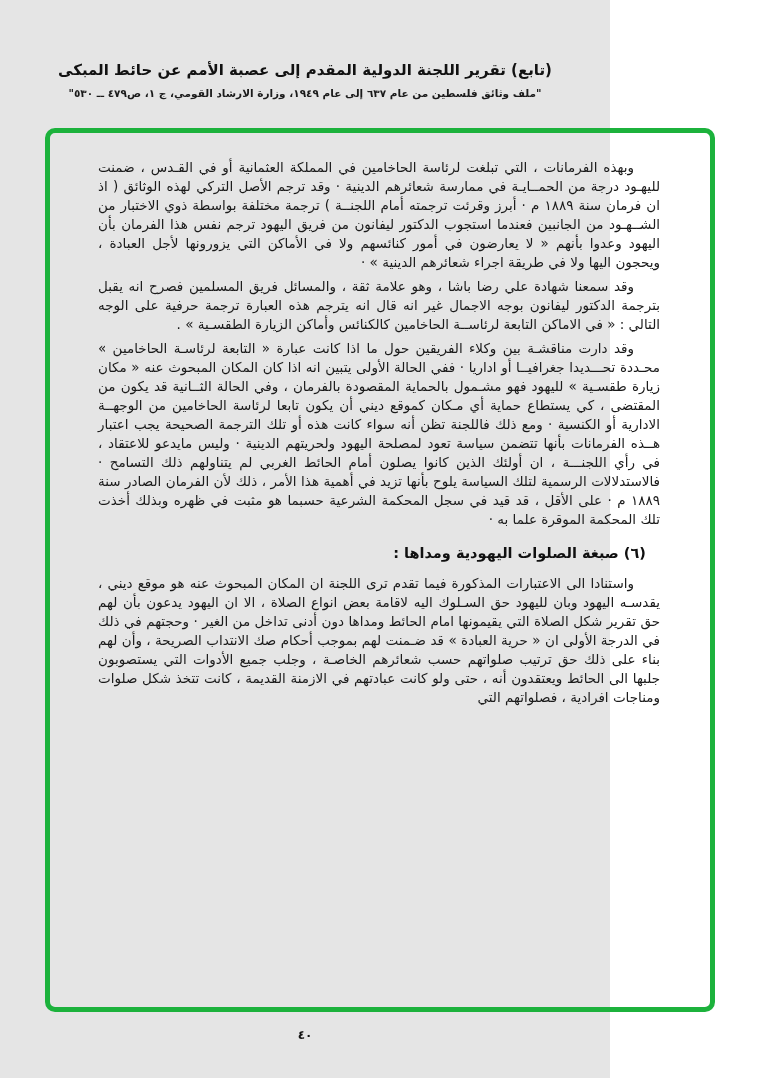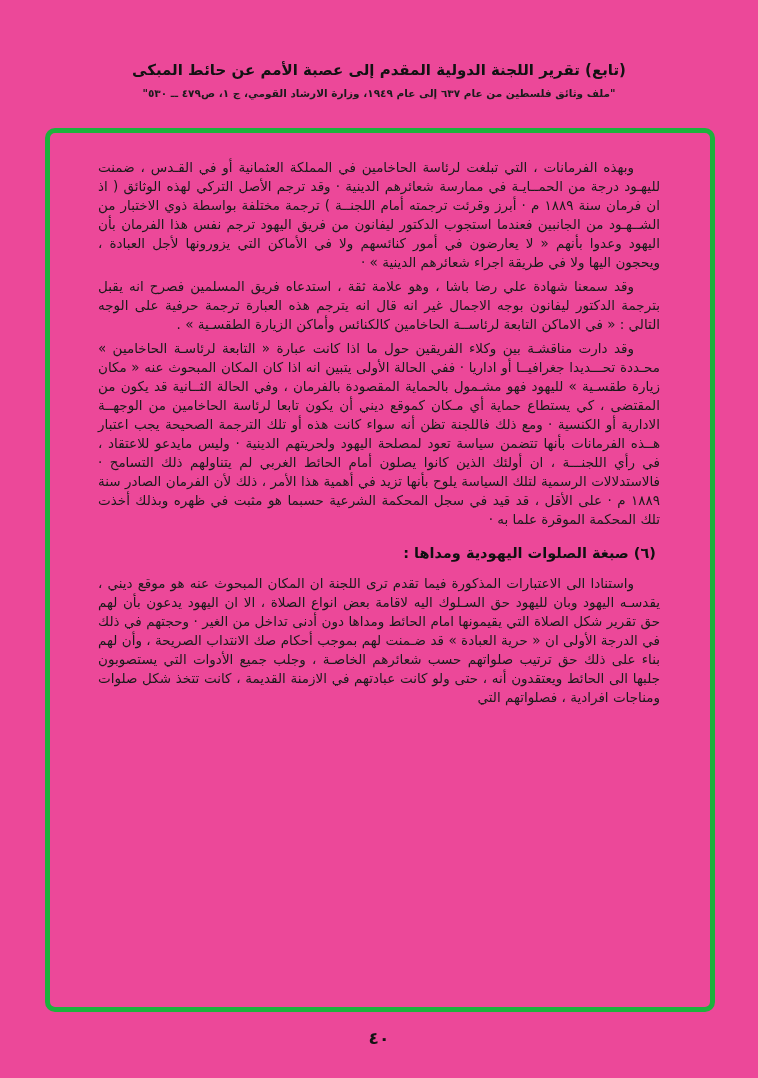--- a/index.html
+++ b/index.html
@@ -4,22 +4,22 @@
 <style>
   * { margin: 0; padding: 0; box-sizing: border-box; }
   html, body { background: #ffffff; }
   body {
     width: 758px; height: 1078px;
     font-family: "DejaVu Sans", sans-serif;
     overflow: hidden;
   }
   .page {
     position: relative;
-    width: 758px; height: 1078px;
-    background: #ec4899;
+    width: 610px; height: 1078px;
+    background: #e5e5e5;
   }
   .doc-header {
     position: absolute;
     top: 61px; left: 50%;
     transform: translateX(-50%);
     width: 710px;
     text-align: center;
     direction: rtl;
     color: #121212;
   }
@@ -51,48 +51,48 @@
     text-align: justify;
     font-size: 13.5px;
     line-height: 19px;
     color: var(--ink, #1a1a1a);
   }
   .para { margin: 0 0 5px 0; }
   .para.indent { text-indent: 26px; }
   .section-heading {
     font-size: 14.5px;
     font-weight: bold;
-    margin: 15px 4px 11px 0;
+    margin: 15px 14px 11px 0;
     color: #101010;
   }
   .page-number {
     position: absolute;
     top: 1028px; left: 0; right: 0;
     text-align: center;
-    font-size: 17px;
+    font-size: 12px;
     font-weight: bold;
     direction: rtl;
     color: #141414;
   }
 </style>
 </head>
 <body>
 
 <div class="page">
 
   <div class="doc-header">
     <div class="doc-title">(تابع) تقرير اللجنة الدولية المقدم إلى عصبة الأمم عن حائط المبكى</div>
     <div class="doc-source">"ملف وثائق فلسطين من عام ٦٣٧ إلى عام ١٩٤٩، وزارة الارشاد القومي، ج ١، ص٤٧٩ ــ ٥٣٠"</div>
   </div>
 
   <div class="frame"></div>
 
   <div class="content">
       <p class="para indent">وبهذه الفرمانات ، التي تبلغت لرئاسة الحاخامين في المملكة العثمانية أو في القـدس ، ضمنت لليهـود درجة من الحمــايـة في ممارسة شعائرهم الدينية · وقد ترجم الأصل التركي لهذه الوثائق ( اذ ان فرمان سنة ١٨٨٩ م · أبرز وقرئت ترجمته أمام اللجنــة ) ترجمة مختلفة بواسطة ذوي الاختبار من الشــهـود من الجانبين فعندما استجوب الدكتور ليفانون من فريق اليهود ترجم نفس هذا الفرمان بأن اليهود وعدوا بأنهم « لا يعارضون في أمور كنائسهم ولا في الأماكن التي يزورونها لأجل العبادة ، ويحجون اليها ولا في طريقة اجراء شعائرهم الدينية » ·</p>
-      <p class="para indent">وقد سمعنا شهادة علي رضا باشا ، وهو علامة ثقة ، استدعاه فريق المسلمين فصرح انه يقبل بترجمة الدكتور ليفانون بوجه الاجمال غير انه قال انه يترجم هذه العبارة ترجمة حرفية على الوجه التالي : « في الاماكن التابعة لرئاســة الحاخامين كالكنائس وأماكن الزيارة الطقسـية » .</p>
+      <p class="para indent">وقد سمعنا شهادة علي رضا باشا ، وهو علامة ثقة ، والمسائل فريق المسلمين فصرح انه يقبل بترجمة الدكتور ليفانون بوجه الاجمال غير انه قال انه يترجم هذه العبارة ترجمة حرفية على الوجه التالي : « في الاماكن التابعة لرئاســة الحاخامين كالكنائس وأماكن الزيارة الطقسـية » .</p>
       <p class="para indent">وقد دارت مناقشـة بين وكلاء الفريقين حول ما اذا كانت عبارة « التابعة لرئاسـة الحاخامين » محـددة تحـــديدا جغرافيــا أو اداريا · ففي الحالة الأولى يتبين انه اذا كان المكان المبحوث عنه « مكان زيارة طقسـية » لليهود فهو مشـمول بالحماية المقصودة بالفرمان ، وفي الحالة الثــانية قد يكون من المقتضى ، كي يستطاع حماية أي مـكان كموقع ديني أن يكون تابعا لرئاسة الحاخامين من الوجهــة الادارية أو الكنسية · ومع ذلك فاللجنة تظن أنه سواء كانت هذه أو تلك الترجمة الصحيحة يجب اعتبار هــذه الفرمانات بأنها تتضمن سياسة تعود لمصلحة اليهود ولحريتهم الدينية · وليس مايدعو للاعتقاد ، في رأي اللجنـــة ، ان أولئك الذين كانوا يصلون أمام الحائط الغربي لم يتناولهم ذلك التسامح · فالاستدلالات الرسمية لتلك السياسة يلوح بأنها تزيد في أهمية هذا الأمر ، ذلك لأن الفرمان الصادر سنة ١٨٨٩ م · على الأقل ، قد قيد في سجل المحكمة الشرعية حسبما هو مثبت في ظهره وبذلك أخذت تلك المحكمة الموقرة علما به ·</p>
       <h2 class="section-heading">(٦) صبغة الصلوات اليهودية ومداها :</h2>
       <p class="para indent">واستنادا الى الاعتبارات المذكورة فيما تقدم ترى اللجنة ان المكان المبحوث عنه هو موقع ديني ، يقدسـه اليهود وبان لليهود حق السـلوك اليه لاقامة بعض انواع الصلاة ، الا ان اليهود يدعون بأن لهم حق تقرير شكل الصلاة التي يقيمونها امام الحائط ومداها دون أدنى تداخل من الغير · وحجتهم في ذلك في الدرجة الأولى ان « حرية العبادة » قد ضـمنت لهم بموجب أحكام صك الانتداب الصريحة ، وأن لهم بناء على ذلك حق ترتيب صلواتهم حسب شعائرهم الخاصـة ، وجلب جميع الأدوات التي يستصوبون جلبها الى الحائط ويعتقدون أنه ، حتى ولو كانت عبادتهم في الازمنة القديمة ، كانت تتخذ شكل صلوات ومناجات افرادية ، فصلواتهم التي</p>
     </div>
 
   <div class="page-number">٤٠</div>
 
 </div>
 
 </body></html>

